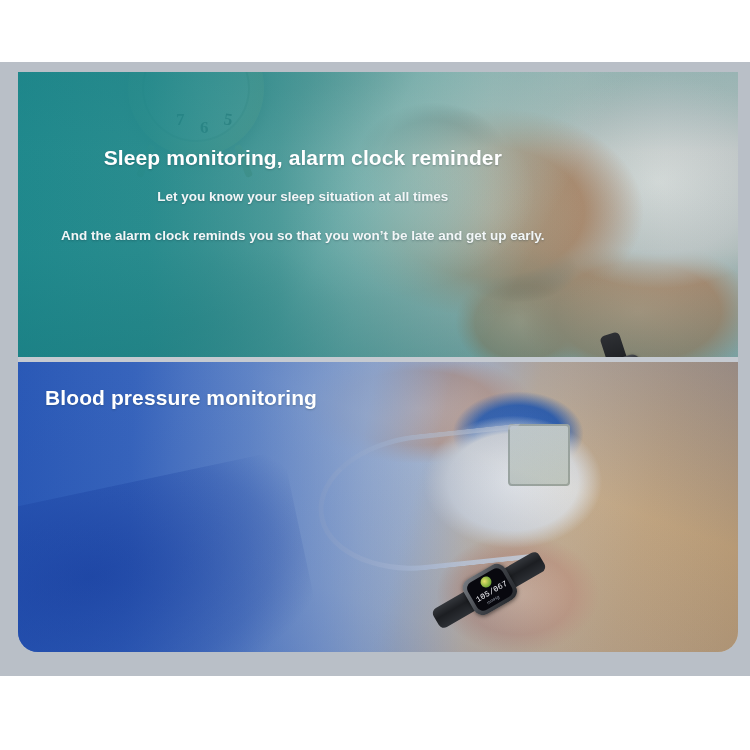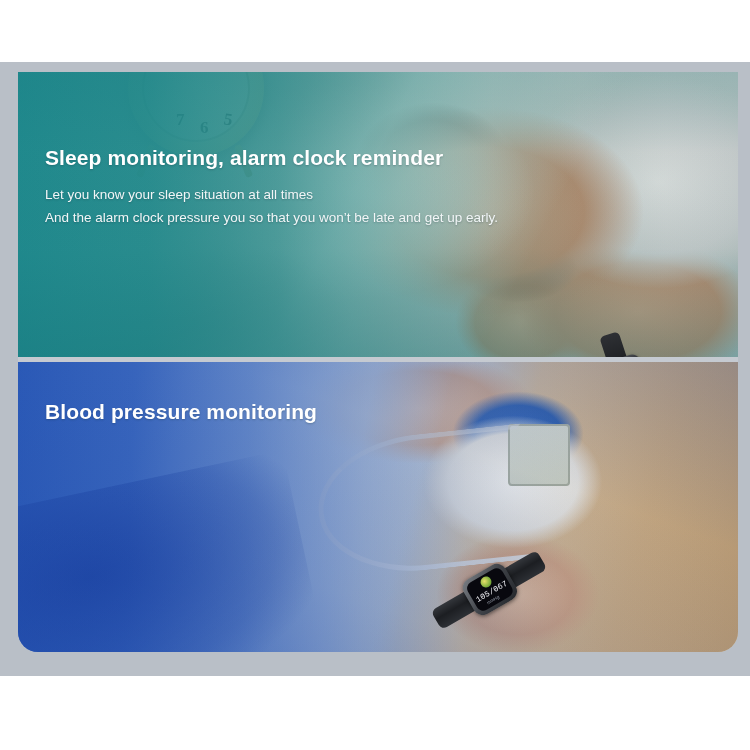--- a/index.html
+++ b/index.html
@@ -292,38 +292,38 @@
     color: #9aa0ad;
     font-size: 4.5px;
     font-family: "Liberation Sans", sans-serif;
   }
 
   
   .copy {
     position: absolute;
     z-index: 5;
   }
-  .copy-sleep { left: 27px; top: 74px; }
-  .copy-bp    { left: 27px; top: 38px; }
+  .copy-sleep { left: 27px; top: 74px; text-align: center; }
+  .copy-bp    { left: 27px; top: 24px; }
 
   .headline {
     margin: 0 0 14px 0;
     color: #ffffff;
     font-size: 21px;
     font-weight: bold;
     letter-spacing: .1px;
     line-height: 1.1;
     text-shadow: 0 1px 2px rgba(20,50,60,.28);
   }
   .subline {
-    margin: 0;
+    margin: 16px;
     color: #f2f6f7;
     font-size: 13.5px;
     line-height: 23px;
-    font-weight: 400;
+    font-weight: 700;
     text-shadow: 0 1px 2px rgba(20,50,60,.30);
     white-space: nowrap;
   }
 </style>
 </head>
 <body>
 
 <div class="page">
 
   <div class="frame-mat"></div>
@@ -350,21 +350,21 @@
       <div class="watch-sleep">
         <div class="strap"></div>
         <div class="case">
           
         </div>
       </div>
 
       <div class="copy copy-sleep">
         <h2 class="headline">Sleep monitoring, alarm clock reminder</h2>
         <p class="subline">Let you know your sleep situation at all times</p>
-        <p class="subline">And the alarm clock pressure you so that you won’t be late and get up early.</p>
+        <p class="subline">And the alarm clock reminds you so that you won’t be late and get up early.</p>
       </div>
 
     </section>
 
     <div class="panel-divider"></div>
 
     <section class="panel panel-bp">
 
       <div class="photo photo-bp">
         <div class="bp-lcd"></div>

